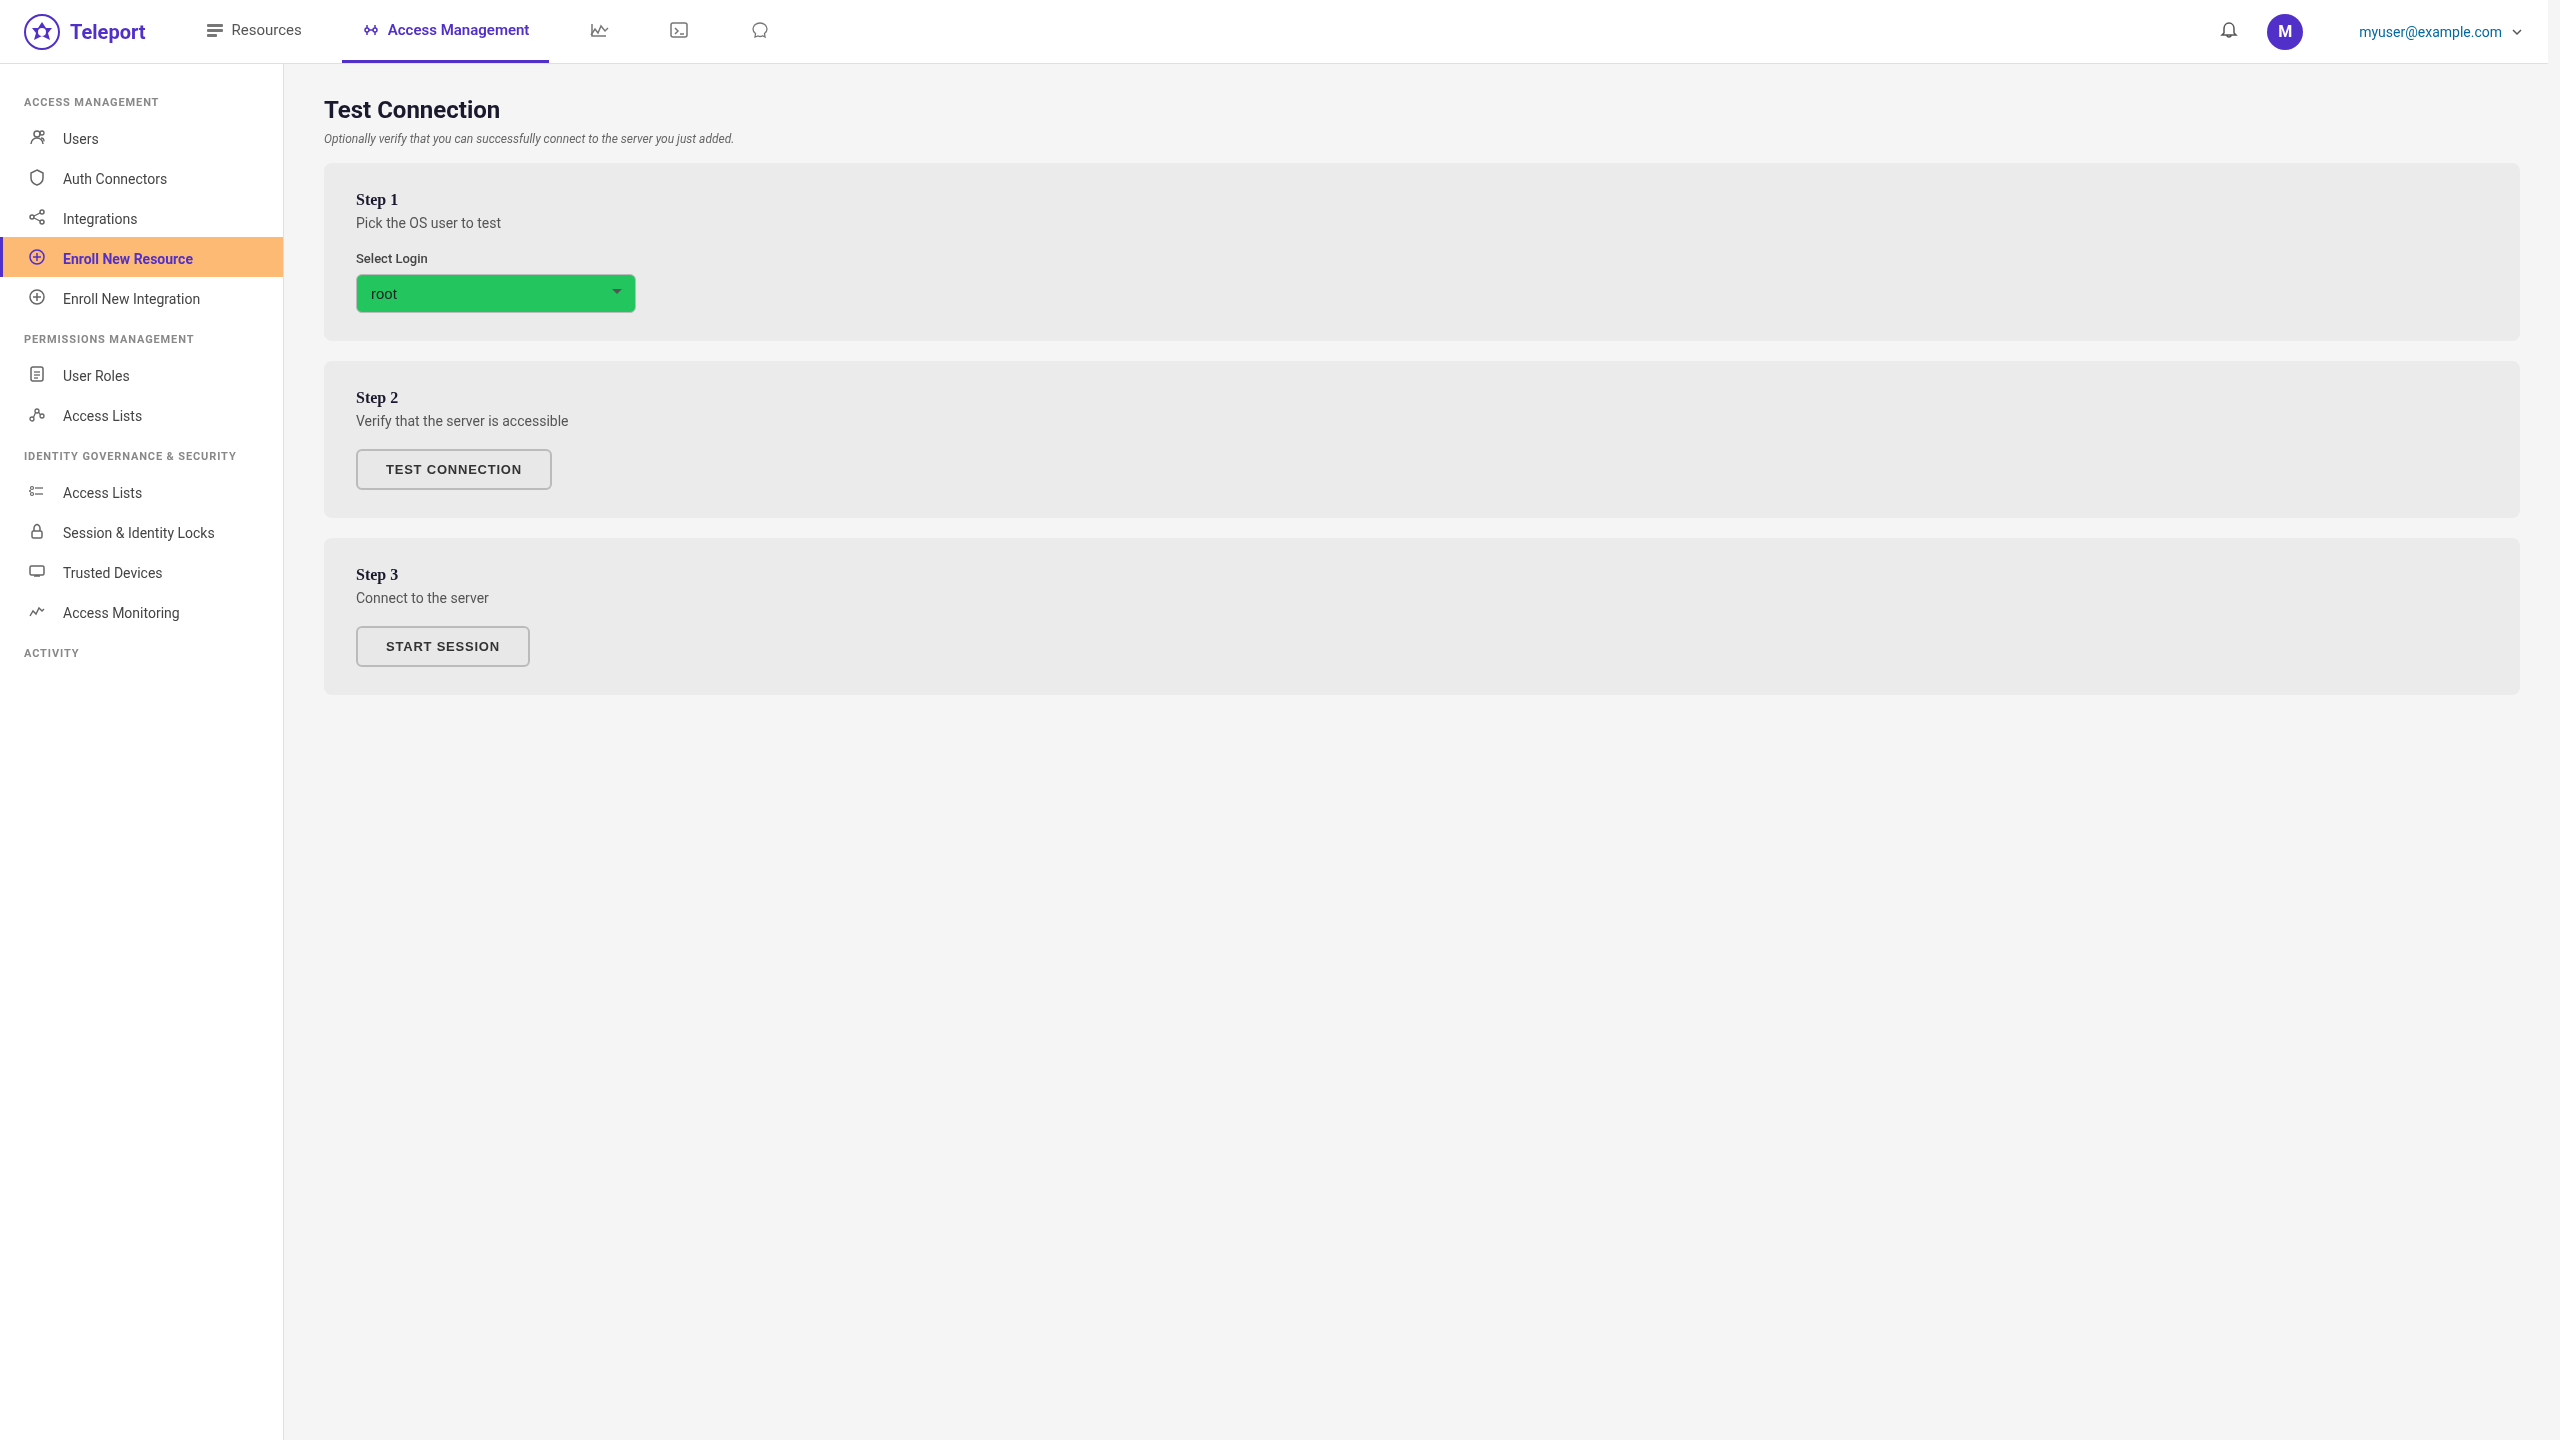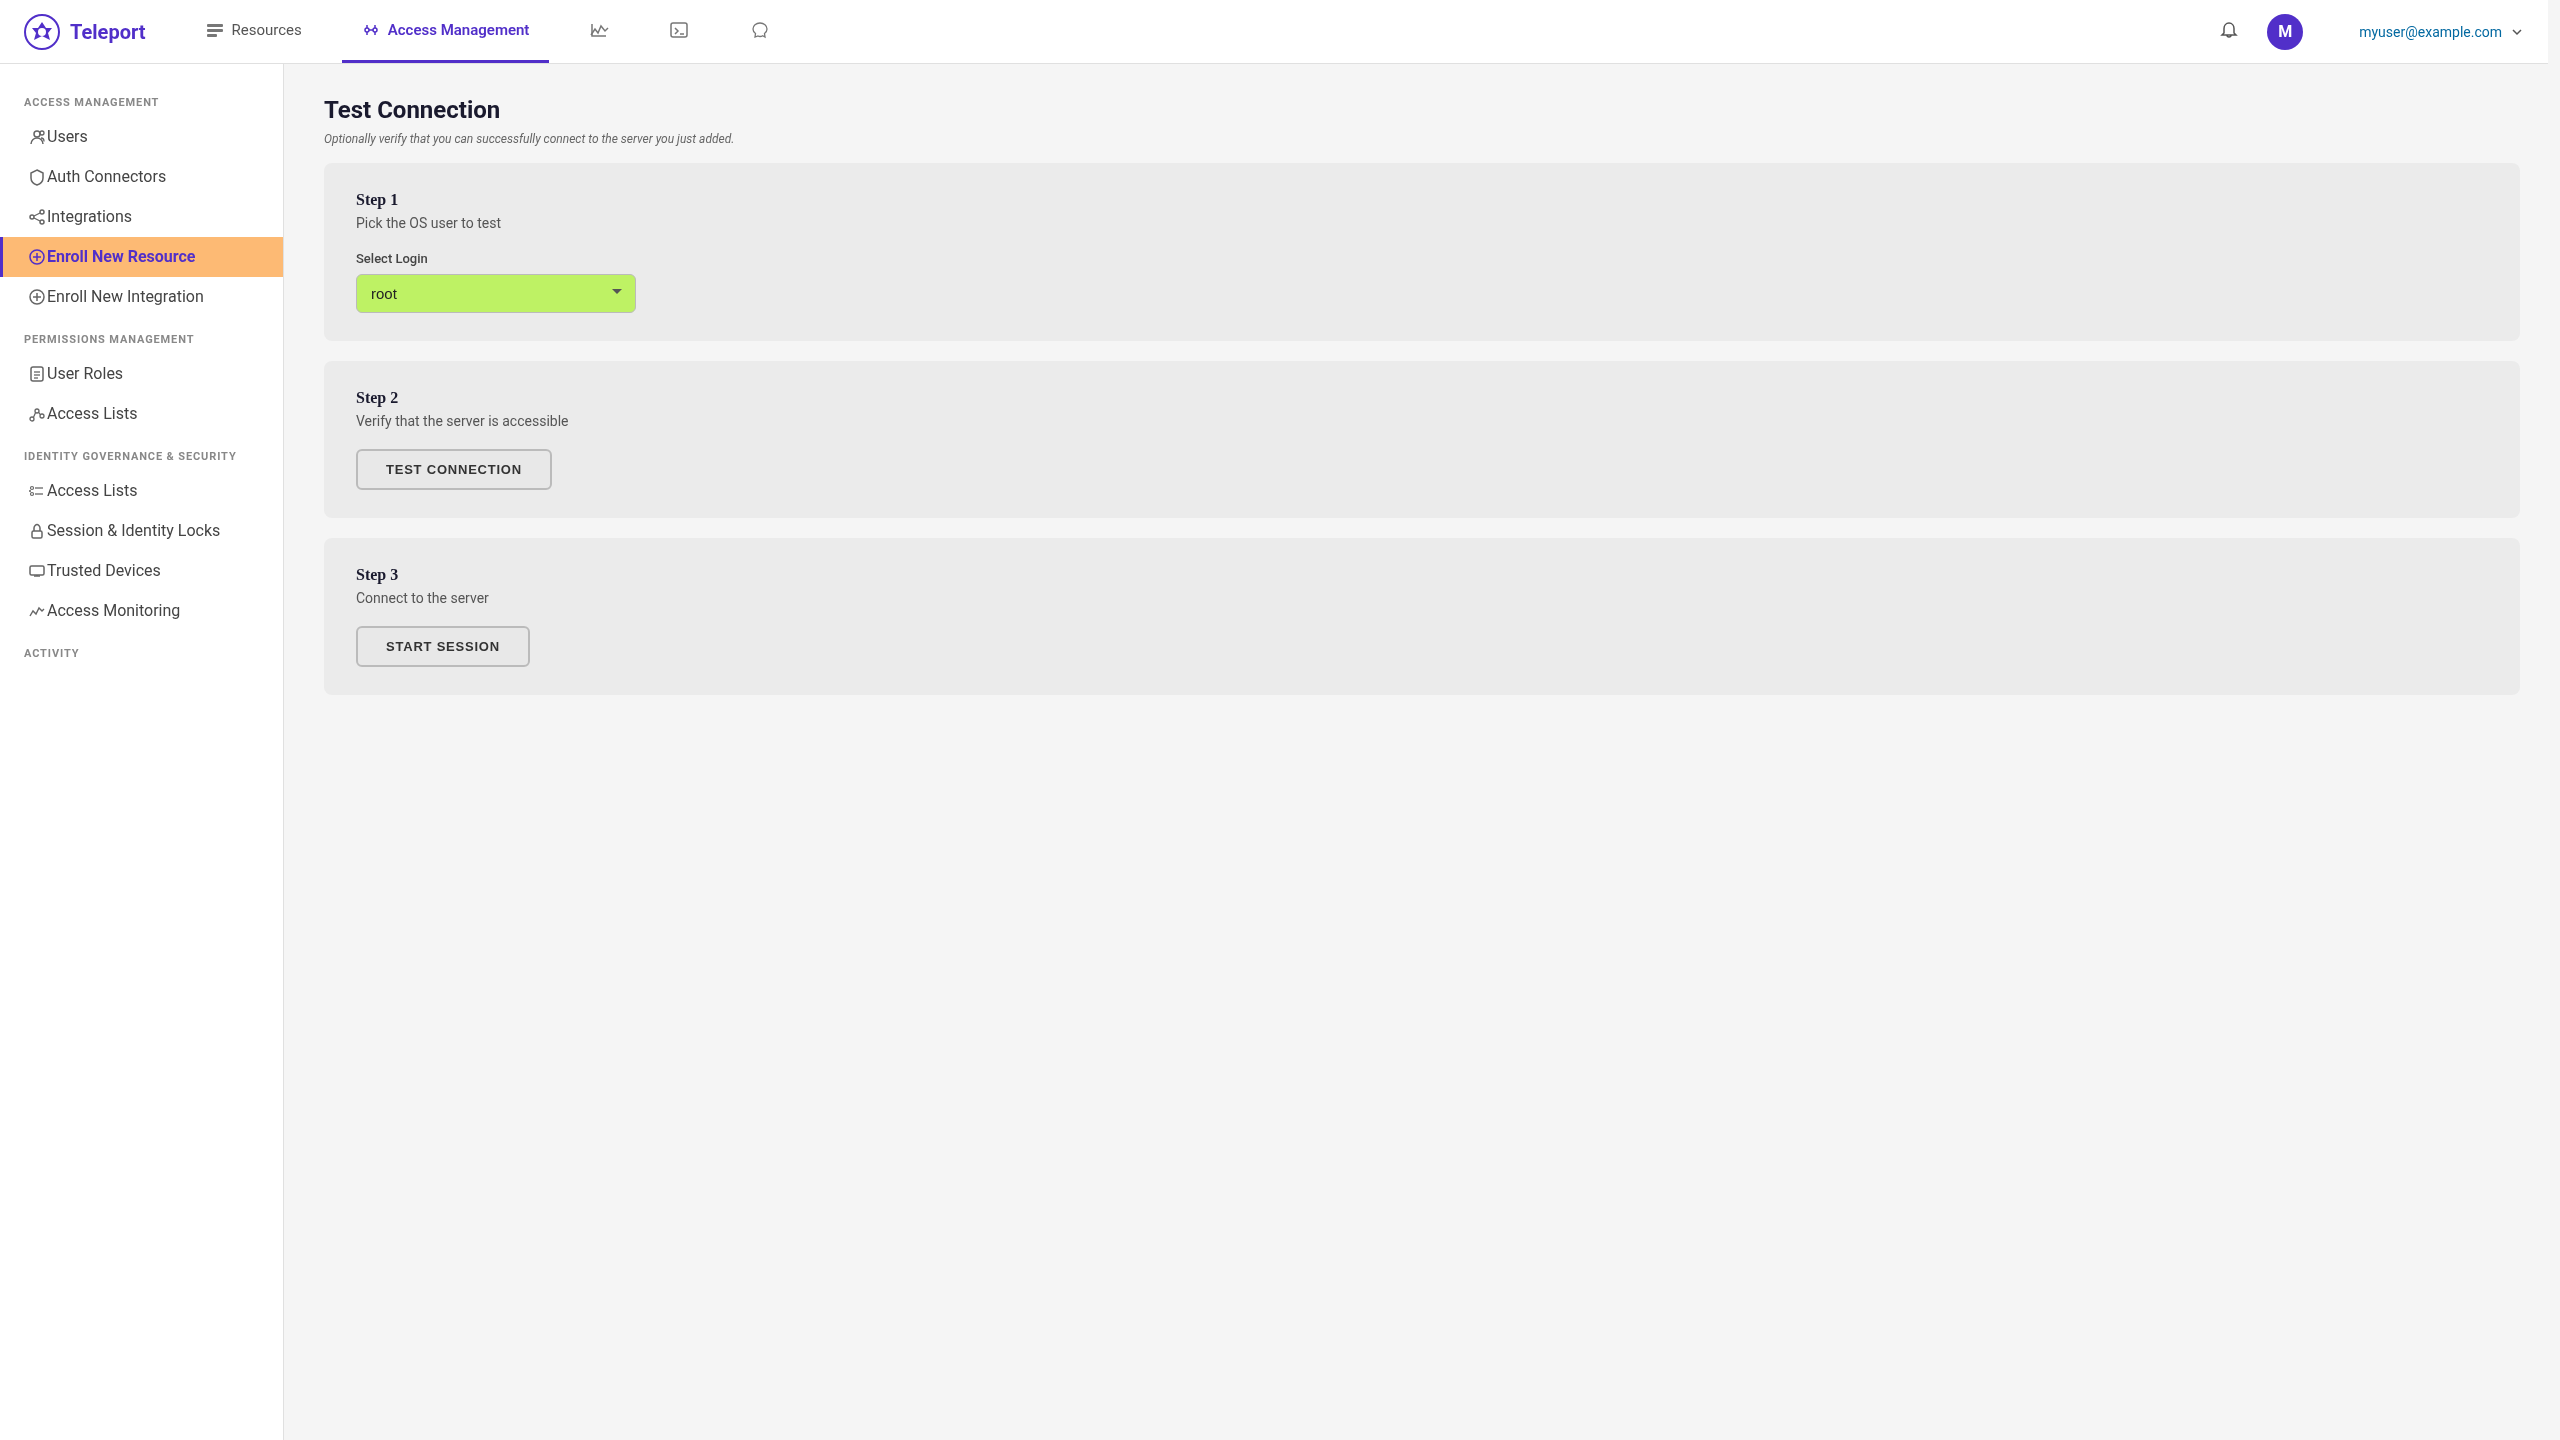--- a/index.html
+++ b/index.html
@@ -107,24 +107,24 @@
     .sidebar-section-label {
       font-size: 11px;
       font-weight: 700;
       color: #888;
       letter-spacing: 0.08em;
       text-transform: uppercase;
       padding: 16px 24px 8px;
     }
     .sidebar-item {
       display: flex;
-      align-items: flex-start;
-      gap: 0;
+      align-items: flex-end;
+      gap: 16px;
       padding: 10px 24px;
-      font-size: 16px;
+      font-size: 14px;
       color: #444;
       cursor: pointer;
       border-left: 3px solid transparent;
       position: relative;
     }
     .sidebar-item.active {
       background: #fdba74;
       border-left: 3px solid #512fc9;
       color: #512fc9;
       font-weight: 700;
@@ -183,21 +183,21 @@
     .select-wrapper {
       position: relative;
       width: 280px;
     }
     .select-wrapper select {
       width: 100%;
       padding: 10px 40px 10px 14px;
       font-size: 15px;
       border: 1.5px solid #bbb;
       border-radius: 6px;
-      background: #bef264;
+      background: #22c55e;
       appearance: none;
       color: #222;
       cursor: pointer;
     }
     .select-wrapper::after {
       content: '';
       position: absolute;
       right: 14px;
       top: 50%;
       transform: translateY(-50%);

